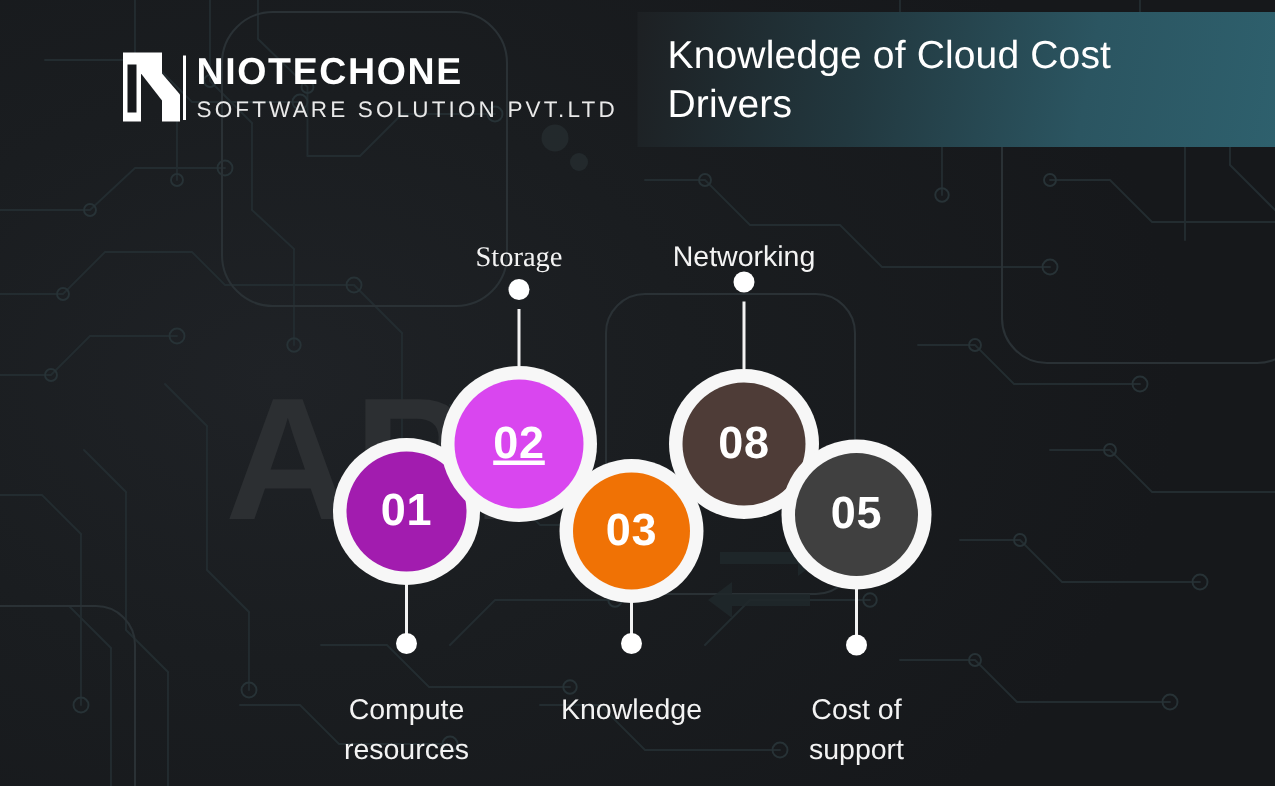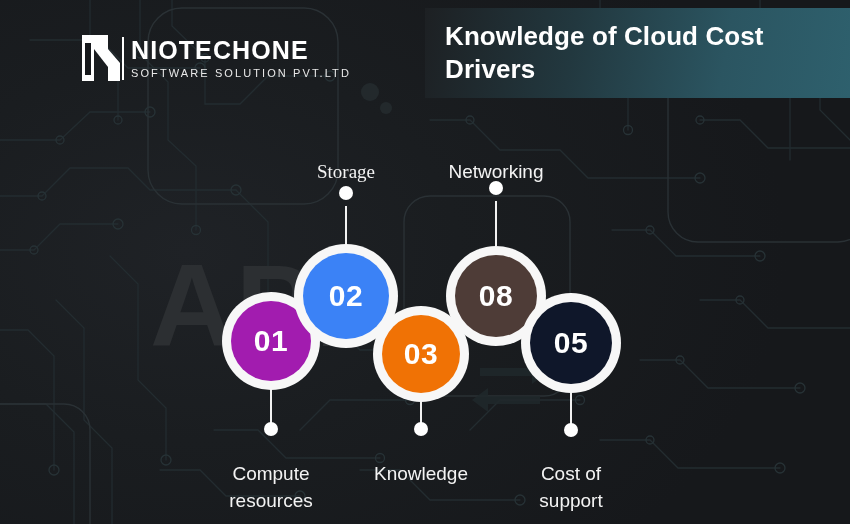--- a/index.html
+++ b/index.html
@@ -50,21 +50,21 @@
     left:425px; top:8px;
     width:425px; height:90px;
     background:linear-gradient(100deg, #1d2023 0%, #22383f 35%, #2b5561 70%, #2e606d 100%);
     display:flex;
     align-items:center;
     z-index:6;
   }
   #banner-title {
     color:#ffffff;
     font-size:26px;
-    font-weight:bold;
+    font-weight:normal;
     line-height:1.26;
     padding-left:20px;
     padding-right:42px;
     letter-spacing:0.1px;
   }
 
   
   #logo {
     position:absolute;
     left:50px; top:33px;
@@ -82,21 +82,21 @@
   #logo-text { display:flex; flex-direction:column; justify-content:center; }
   #logo-name {
     color:#ffffff;
     font-size:25px;
     font-weight:bold;
     letter-spacing:1.1px;
     line-height:1.05;
   }
   #logo-tagline {
     color:#e9e9e9;
-    font-size:11px;
+    font-size:15px;
     letter-spacing:2.1px;
     margin-top:4px;
     line-height:1;
   }
 
   
   #nodes { position:absolute; inset:0; z-index:4; }
 
   .connector {
     position:absolute;
@@ -261,37 +261,37 @@
       <div class="connector" style="left: 270px; top: 383px; height: 46px;"></div>
       <div class="enddot" style="left: 264px; top: 422px;"></div>
       <div class="node" style="left: 222px; top: 292px; width: 98px; height: 98px;">
         <div class="node-inner" style="width: 80px; height: 80px; background: #a21caf;">01</div>
       </div>
       <div class="caption" style="left: 186px; width: 170px; top: 461px;">Compute
 resources</div>
       <div class="connector" style="left: 345px; top: 206px; height: 38px;"></div>
       <div class="enddot" style="left: 339px; top: 186px;"></div>
       <div class="node" style="left: 294px; top: 244px; width: 104px; height: 104px;">
-        <div class="node-inner" style="width: 86px; height: 86px; background: #3b82f6;">02</div>
+        <div class="node-inner" style="width: 86px; height: 86px; background: #d946ef; text-decoration: underline;">02</div>
       </div>
       <div class="caption" style="left: 261px; width: 170px; top: 159px; font-family: Liberation Serif, serif;">Storage</div>
       <div class="connector" style="left: 420px; top: 383px; height: 46px;"></div>
       <div class="enddot" style="left: 414px; top: 422px;"></div>
       <div class="node" style="left: 373px; top: 306px; width: 96px; height: 96px;">
         <div class="node-inner" style="width: 78px; height: 78px; background: rgb(240, 114, 5);">03</div>
       </div>
       <div class="caption" style="left: 336px; width: 170px; top: 461px;">Knowledge</div>
       <div class="connector" style="left: 495px; top: 201px; height: 45px;"></div>
       <div class="enddot" style="left: 489px; top: 181px;"></div>
       <div class="node" style="left: 446px; top: 246px; width: 100px; height: 100px;">
         <div class="node-inner" style="width: 82px; height: 82px; background: rgb(78, 60, 55);">08</div>
       </div>
       <div class="caption" style="left: 411px; width: 170px; top: 159px;">Networking</div>
       <div class="connector" style="left: 570px; top: 387px; height: 43px;"></div>
       <div class="enddot" style="left: 564px; top: 423px;"></div>
       <div class="node" style="left: 521px; top: 293px; width: 100px; height: 100px;">
-        <div class="node-inner" style="width: 82px; height: 82px; background: #0f172a; text-align: center;">05</div>
+        <div class="node-inner" style="width: 82px; height: 82px; background: #404040; text-align: center;">05</div>
       </div>
       <div class="caption" style="left: 486px; width: 170px; top: 461px;">Cost of
 support</div>
     </div>
 
 </div>
 
 </body></html>

